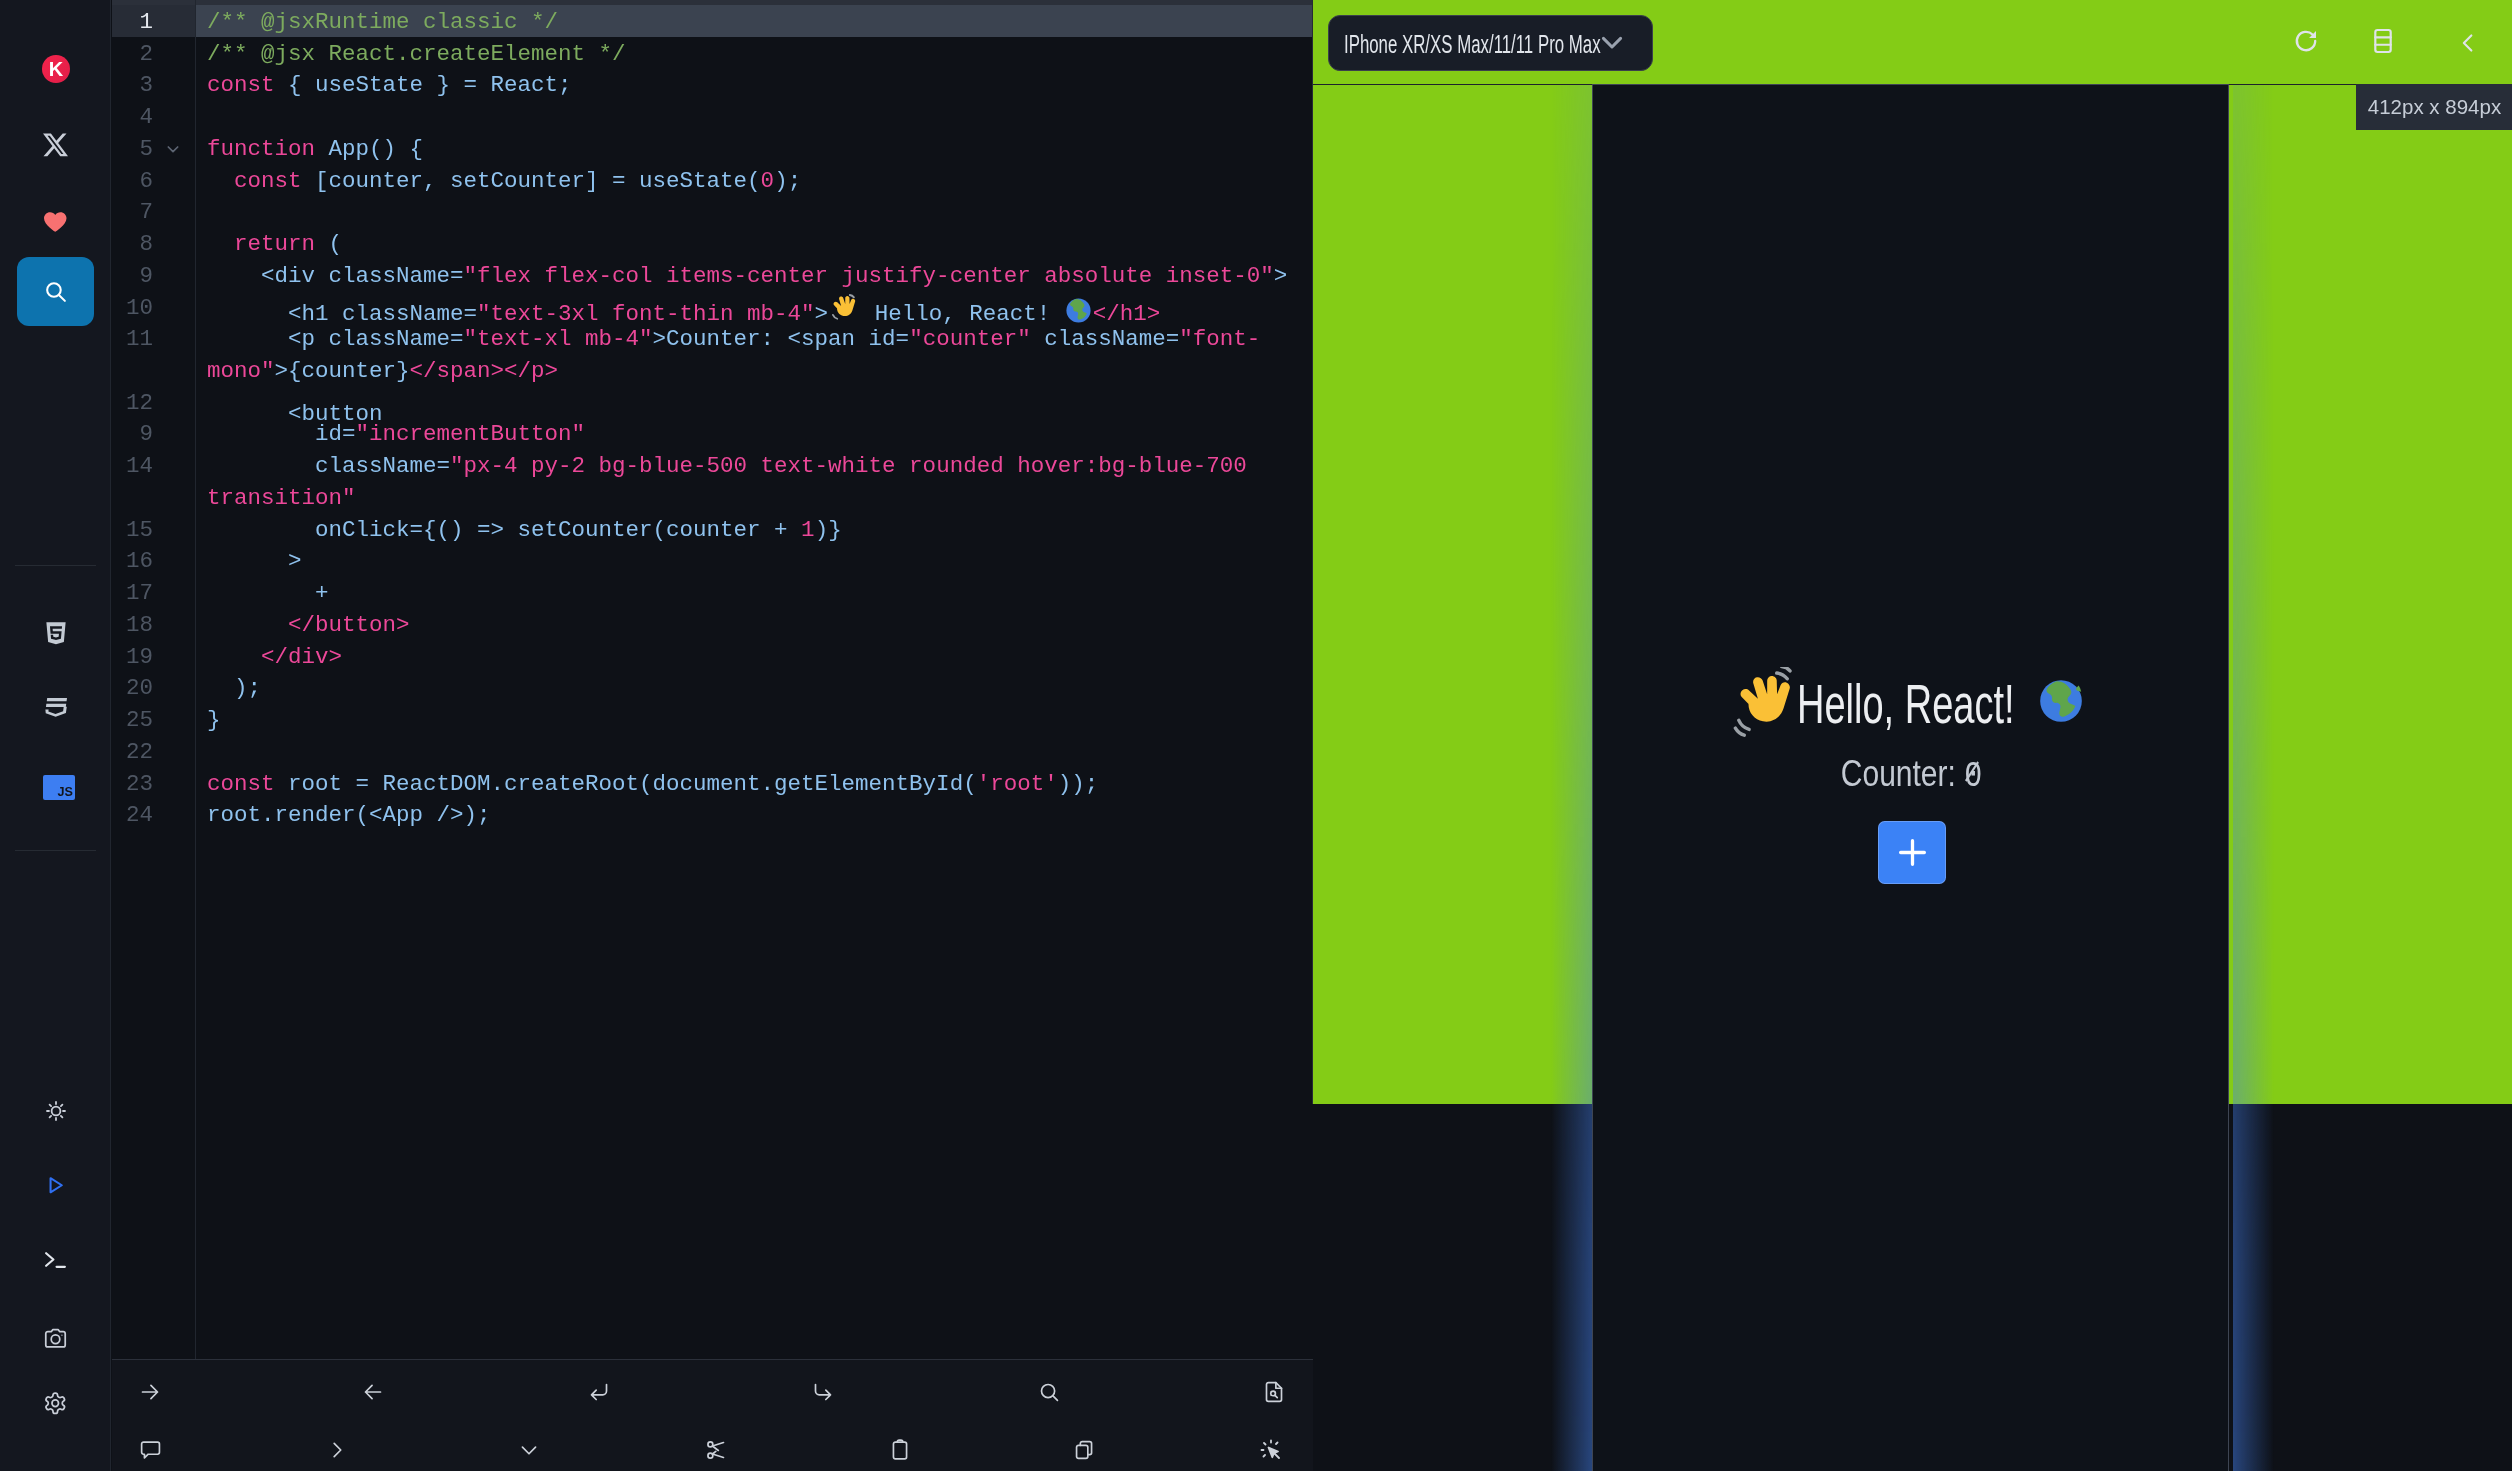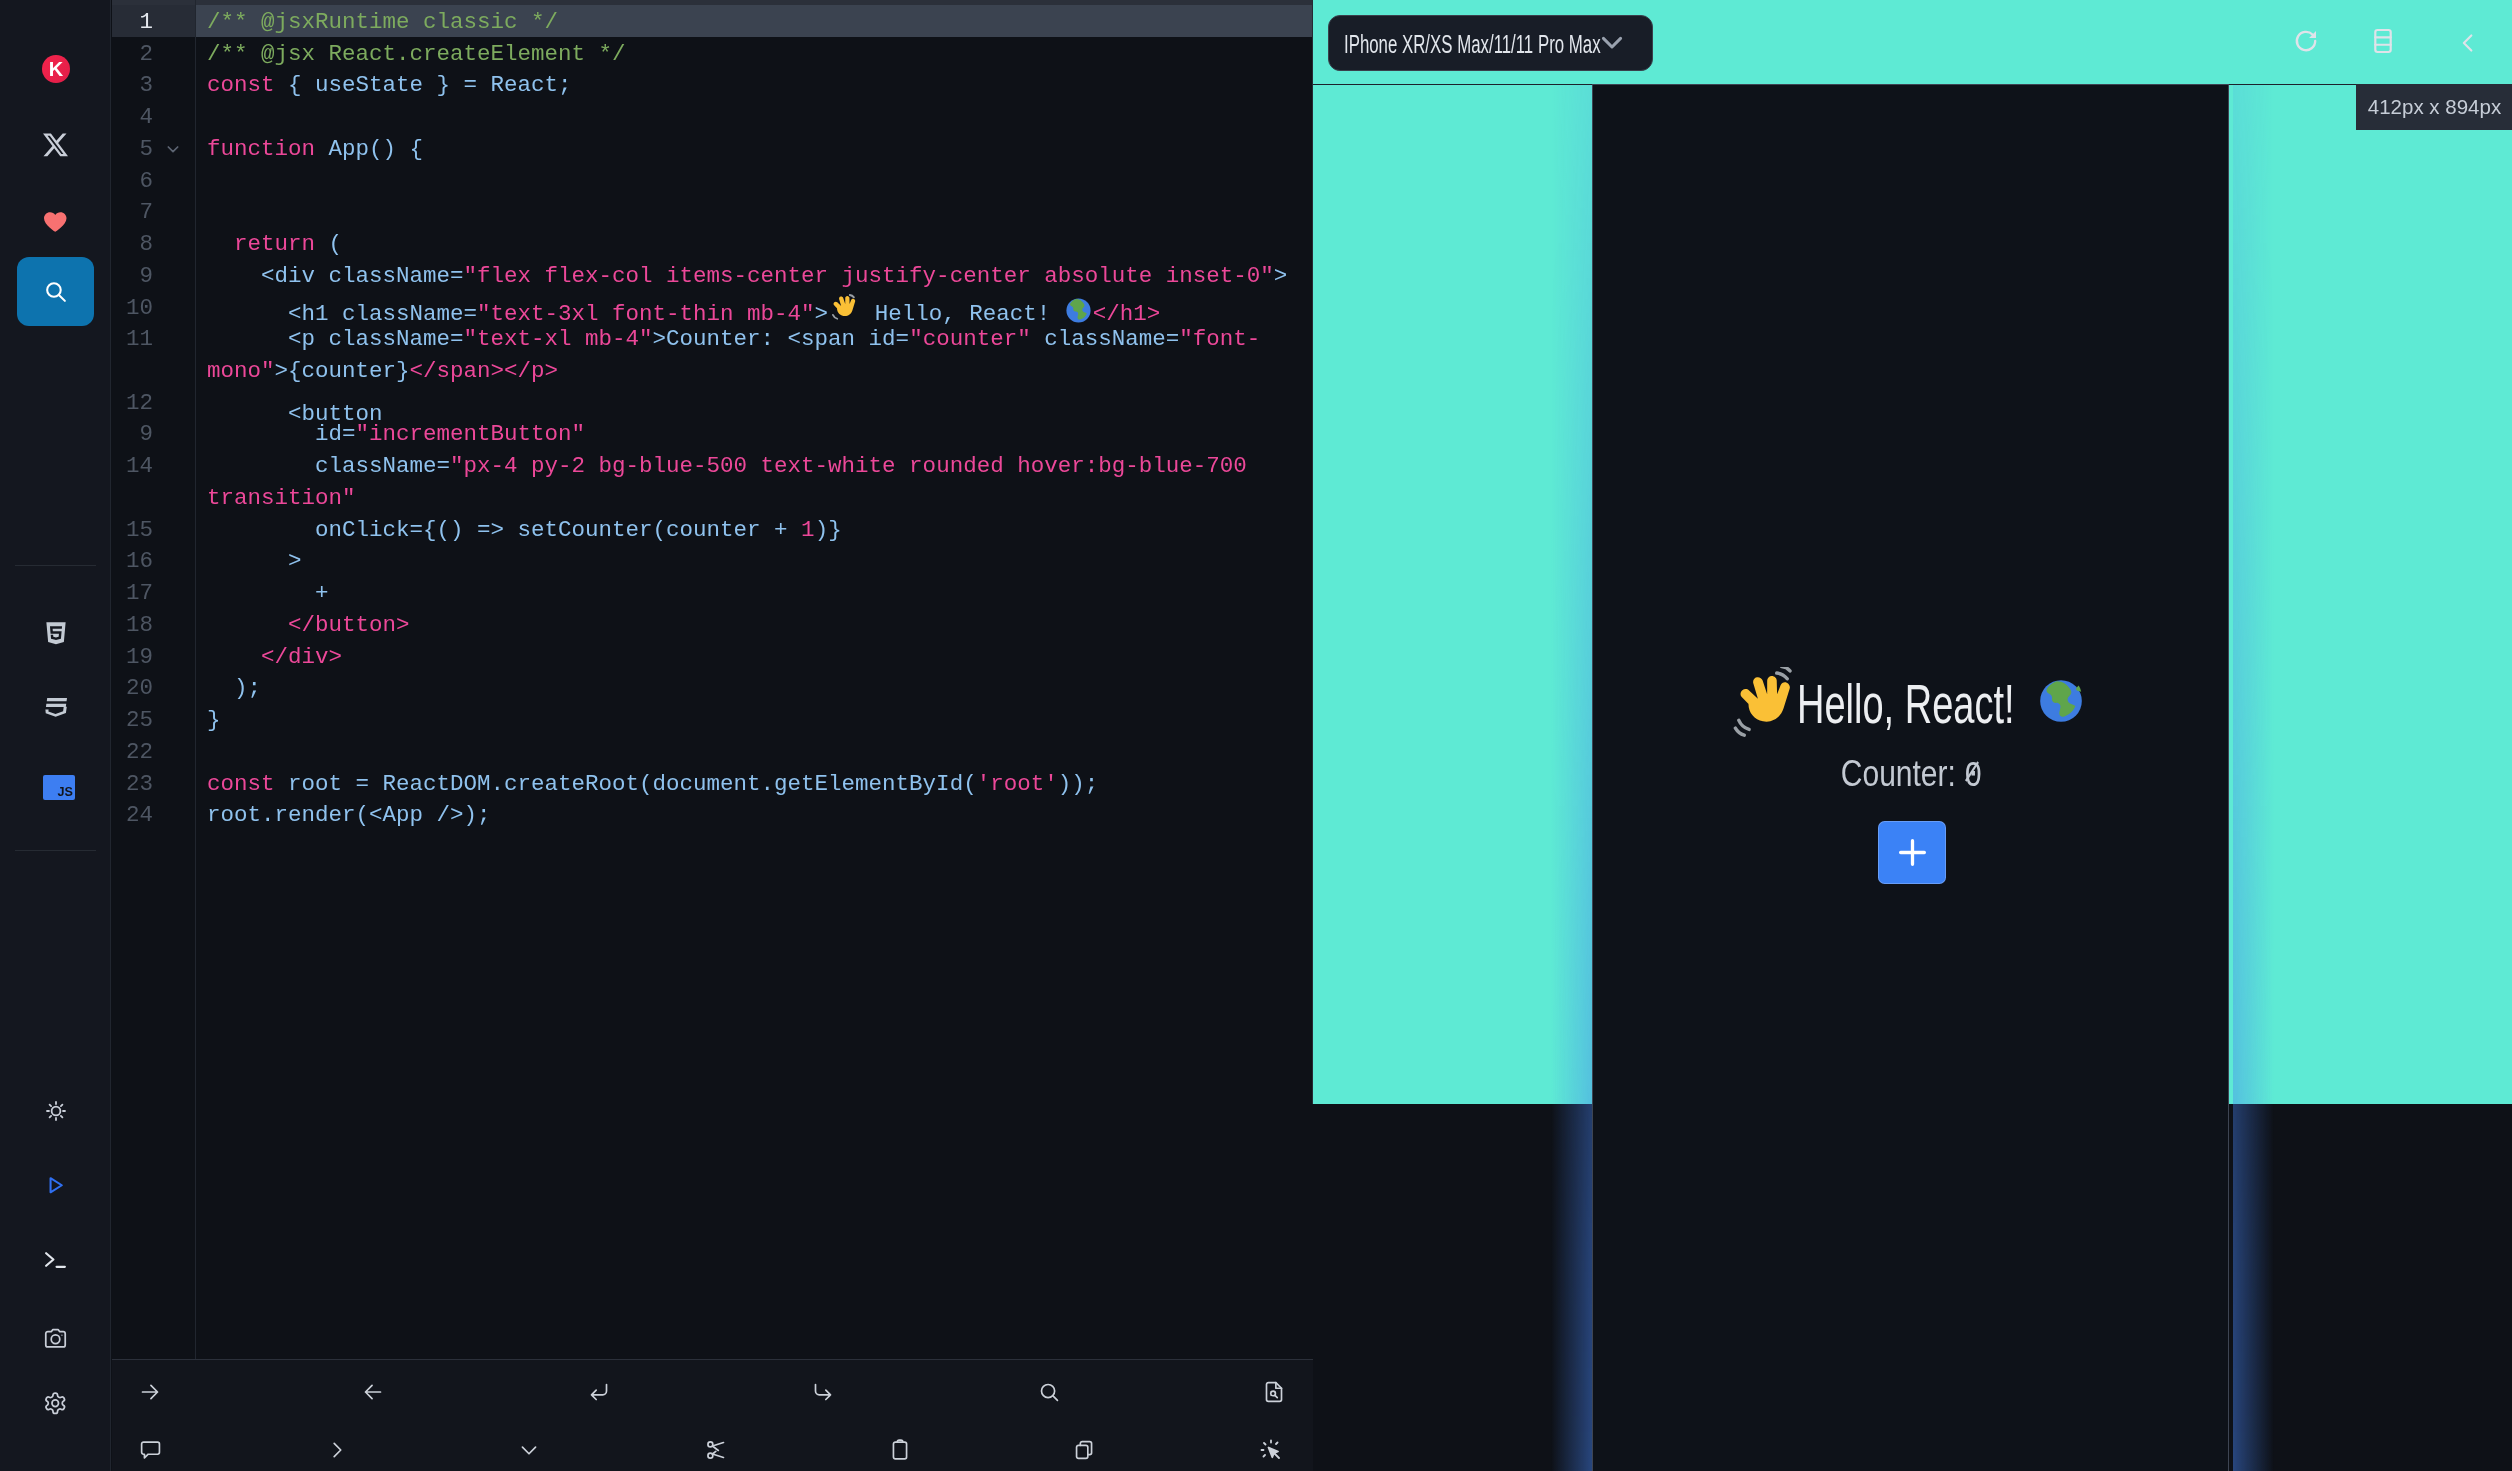--- a/index.html
+++ b/index.html
@@ -16,21 +16,21 @@
   #hl-code { position:absolute; left:83px; top:5.3px; width:1118px; height:32px; background:#3b4350; }
   #gutterline { position:absolute; left:83px; top:0; width:0.7px; height:1359px; background:#21262f; }
   .ln { position:absolute; left:0; width:41px; text-align:right; height:32px; line-height:32px; font-family:"Liberation Mono", monospace; font-size:22.5px; color:#4e5663; }
   .crow { position:absolute; left:95px; height:32px; line-height:32px; font-family:"Liberation Mono", monospace; font-size:22.5px; white-space:pre; color:#8fc2ee; }
   .o { color:#ec4899; } .g { color:#7dab5e; }
   .cemo { display:inline-block; vertical-align:-5.3px; }
   
   #btoolbar { position:absolute; left:112px; top:1359px; width:1201px; height:112px; background:#12151c; border-top:0.7px solid #2b303a; }
   .ticon { position:absolute; transform:translate(-50%,-50%); }
   
-  #panel { position:absolute; left:1312px; top:0; width:1200px; height:1104px; background:#5eead4; border-left:0.7px solid #262b35; }
+  #panel { position:absolute; left:1312px; top:0; width:1200px; height:1104px; background:#84cc16; border-left:0.7px solid #262b35; }
   #ptopline { position:absolute; left:0; top:84px; width:1200px; height:0.7px; background:#1d222c; }
   #selector { position:absolute; left:15px; top:15px; width:325px; height:56px; border:1.3px solid #3a404c; border-radius:12px; background:#181d27; }
   #seltext { position:absolute; left:14.5px; top:0; height:56px; line-height:56px; font-size:25px; color:#e2e6ec; transform:scaleX(0.673); transform-origin:0 50%; white-space:nowrap; }
   #badge { position:absolute; left:1043px; top:84px; width:157px; height:46px; background:#272d38; color:#c6cdd7; font-size:20.5px; line-height:46px; text-align:center; }
   #frame { position:absolute; left:279px; top:84px; width:637px; height:1388px; border:1.3px solid #3e4553; background:#0e1219; }
   #glowL { position:absolute; left:238px; top:85px; width:41px; height:1387px; background:linear-gradient(to right, rgba(40,100,220,0) 0%, rgba(70,130,240,0.47) 100%); -webkit-mask-image:linear-gradient(to bottom, rgba(0,0,0,0.25) 0%, rgba(0,0,0,0.6) 45%, rgba(0,0,0,0.95) 85%, #000 100%); }
   #glowR { position:absolute; left:920px; top:85px; width:41px; height:1387px; background:linear-gradient(to left, rgba(40,100,220,0) 0%, rgba(70,130,240,0.47) 100%); -webkit-mask-image:linear-gradient(to bottom, rgba(0,0,0,0.25) 0%, rgba(0,0,0,0.6) 45%, rgba(0,0,0,0.95) 85%, #000 100%); }
   #ph-h1 { position:absolute; left:0; top:0; width:637px; height:1385px; }
   #ph-p { position:absolute; left:0; top:672px; width:637px; text-align:center; font-size:30px; color:#c3c9d2; transform:scaleY(1.2); }
   #ph-p .mono0 { font-family:"Liberation Mono", monospace; position:relative; display:inline-block; }
@@ -141,20 +141,21 @@
 <div class="ln" style="top:6px;color:#e3e7ed">1</div>
 <div class="crow" style="top:6px"><span class="g">/** @jsxRuntime classic */</span></div>
 <div class="ln" style="top:38px">2</div>
 <div class="crow" style="top:38px"><span class="g">/** @jsx React.createElement */</span></div>
 <div class="ln" style="top:69px">3</div>
 <div class="crow" style="top:69px"><span class="o">const</span> { useState } = React;</div>
 <div class="ln" style="top:101px">4</div>
 <div class="ln" style="top:133px">5</div>
 <div class="crow" style="top:133px"><span class="o">function</span> App() {</div>
 <div class="ln" style="top:165px">6</div>
+<div class="crow" style="top:165px">  <span class="o">const</span> [counter, setCounter] = useState(<span class="o">0</span>);</div>
 <div class="ln" style="top:196px">7</div>
 <div class="ln" style="top:228px">8</div>
 <div class="crow" style="top:228px">  <span class="o">return</span> (</div>
 <div class="ln" style="top:260px">9</div>
 <div class="crow" style="top:260px">    &lt;div className=<span class="o">"flex flex-col items-center justify-center absolute inset-0"</span>&gt;</div>
 <div class="ln" style="top:292px">10</div>
 <div class="crow" style="top:292px">      &lt;h1 className=<span class="o">"text-3xl font-thin mb-4"</span>&gt;<svg class="cemo" width="33" height="33" viewBox="0 0 24 24">
         <g transform="rotate(-12 12 12)">
           <path fill="#fac036" d="M7.2 11.5 5.1 8.2c-.5-.8-.2-1.8.6-2.2.7-.4 1.6-.2 2.1.5l2.2 3.2-.4-5.1c-.1-.9.6-1.7 1.5-1.7.8 0 1.5.6 1.6 1.4l.5 4.6.9-4.2c.2-.8 1-1.4 1.8-1.2.8.2 1.4 1 1.2 1.8l-.8 4.3 1.7-2.6c.5-.7 1.4-.9 2.1-.4.7.5.9 1.4.5 2.1l-3.2 5.7c-1.5 2.7-4.6 3.9-7.3 2.7-2.9-1.2-4.3-4.4-3.1-7.3z"></path>
           <path fill="none" stroke="#9aa0a6" stroke-width="1.3" stroke-linecap="round" d="M17.8 3.2c1.2.4 2.1 1.2 2.6 2.3 M2.8 14.8c.3 1.5 1.2 2.7 2.5 3.4"></path>

